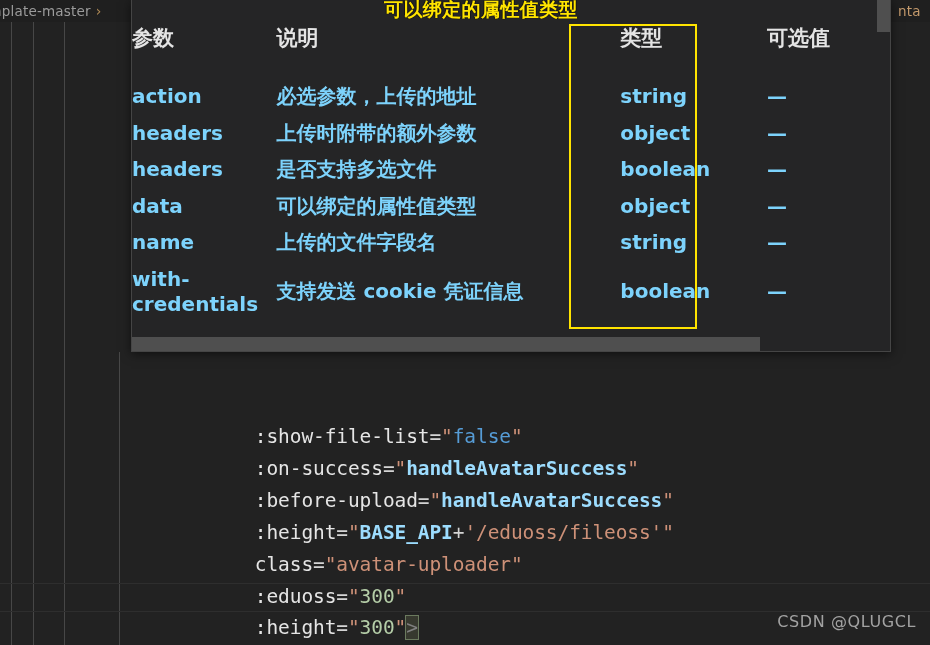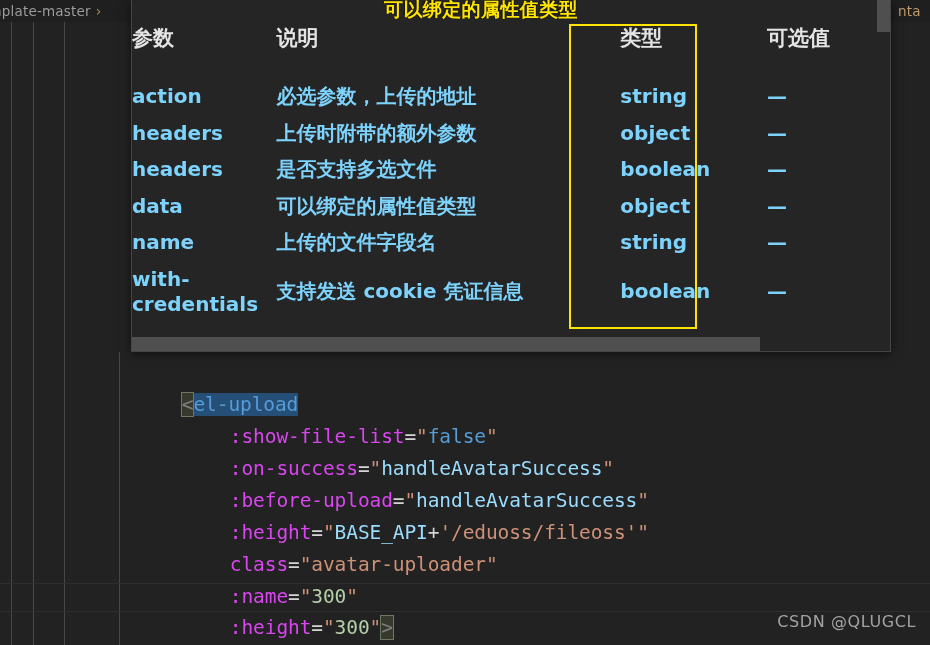--- a/index.html
+++ b/index.html
@@ -90,27 +90,27 @@
     position: absolute;
     left: 0; right: 0;
     height: 29px;
     border-top: 1px solid #2e2e2e;
     border-bottom: 1px solid #2e2e2e;
     box-sizing: border-box;
     pointer-events: none;
   }
   .tok-punct   { color: #808080; }
   .tok-tag     { color: #569cd6; }
-  .tok-attr    { color: #d946ef; }
+  .tok-attr    { color: #e5e5e5; margin-left: 25px; }
   .tok-eq      { color: #d4d4d4; }
   .tok-str     { color: #ce9178; }
   .tok-quote   { color: #ce9178; }
   .tok-bool    { color: #569cd6; }
   .tok-num     { color: #b5cea8; }
-  .tok-var     { color: #9cdcfe; }
+  .tok-var     { color: #9cdcfe; font-weight: bold; }
   .tok-comment { color: #6a9955; }
   .tok-plain   { color: #d4d4d4; }
   .sel-hl      { background: #264f78; }
   .bracket-box {
     outline: 1px solid #6b7a5e;
     background: #37392f;
   }
 
   
   #docs-popup {
@@ -269,23 +269,20 @@
     <div class="code-line" style="top:204px;padding-left:64px;">
       <span class="tok-comment">&lt;!--</span>
     </div>
     <div class="code-line" style="top:238px;padding-left:64px;">
       <span class="tok-comment">&lt;!--</span>
     </div>
     <div class="code-line" style="top:272px;padding-left:64px;">
       <span class="tok-punct">&lt;</span><span class="tok-tag">el-f</span>
     </div>
 
-    <div class="code-line" style="top:339px;padding-left:112px;">
-      <span class="bracket-box tok-punct">&lt;</span><span class="sel-hl tok-tag">el-upload</span>
-    </div>
 
     <div class="code-line" style="top:371px;padding-left:160px;">
       <span class="tok-attr">:show-file-list</span><span class="tok-eq">=</span><span class="tok-quote">"</span><span class="tok-bool">false</span><span class="tok-quote">"</span>
     </div>
 
     <div class="code-line" style="top:403px;padding-left:160px;">
       <span class="tok-attr">:on-success</span><span class="tok-eq">=</span><span class="tok-quote">"</span><span class="tok-var">handleAvatarSuccess</span><span class="tok-quote">"</span>
     </div>
 
     <div class="code-line" style="top:435px;padding-left:160px;">
@@ -294,21 +291,21 @@
 
     <div class="code-line" style="top:467px;padding-left:160px;">
       <span class="tok-attr">:height</span><span class="tok-eq">=</span><span class="tok-quote">"</span><span class="tok-var">BASE_API</span><span class="tok-plain">+</span><span class="tok-str">'/eduoss/fileoss'</span><span class="tok-quote">"</span>
     </div>
 
     <div class="code-line" style="top:499px;padding-left:160px;">
       <span class="tok-attr">class</span><span class="tok-eq">=</span><span class="tok-quote">"</span><span class="tok-str">avatar-uploader</span><span class="tok-quote">"</span>
     </div>
 
     <div class="code-line" style="top:531px;padding-left:160px;">
-      <span class="tok-attr">:name</span><span class="tok-eq">=</span><span class="tok-quote">"</span><span class="tok-num">300</span><span class="tok-quote">"</span>
+      <span class="tok-attr">:eduoss</span><span class="tok-eq">=</span><span class="tok-quote">"</span><span class="tok-num">300</span><span class="tok-quote">"</span>
     </div>
 
     <div class="cur-line" style="top:561px;"></div>
     <div class="code-line" style="top:562px;padding-left:160px;">
       <span class="tok-attr">:height</span><span class="tok-eq">=</span><span class="tok-quote">"</span><span class="tok-num">300</span><span class="tok-quote">"</span><span class="bracket-box tok-punct">&gt;</span>
     </div>
 
     <div class="code-line" style="top:596px;padding-left:160px;">
       
     </div>

